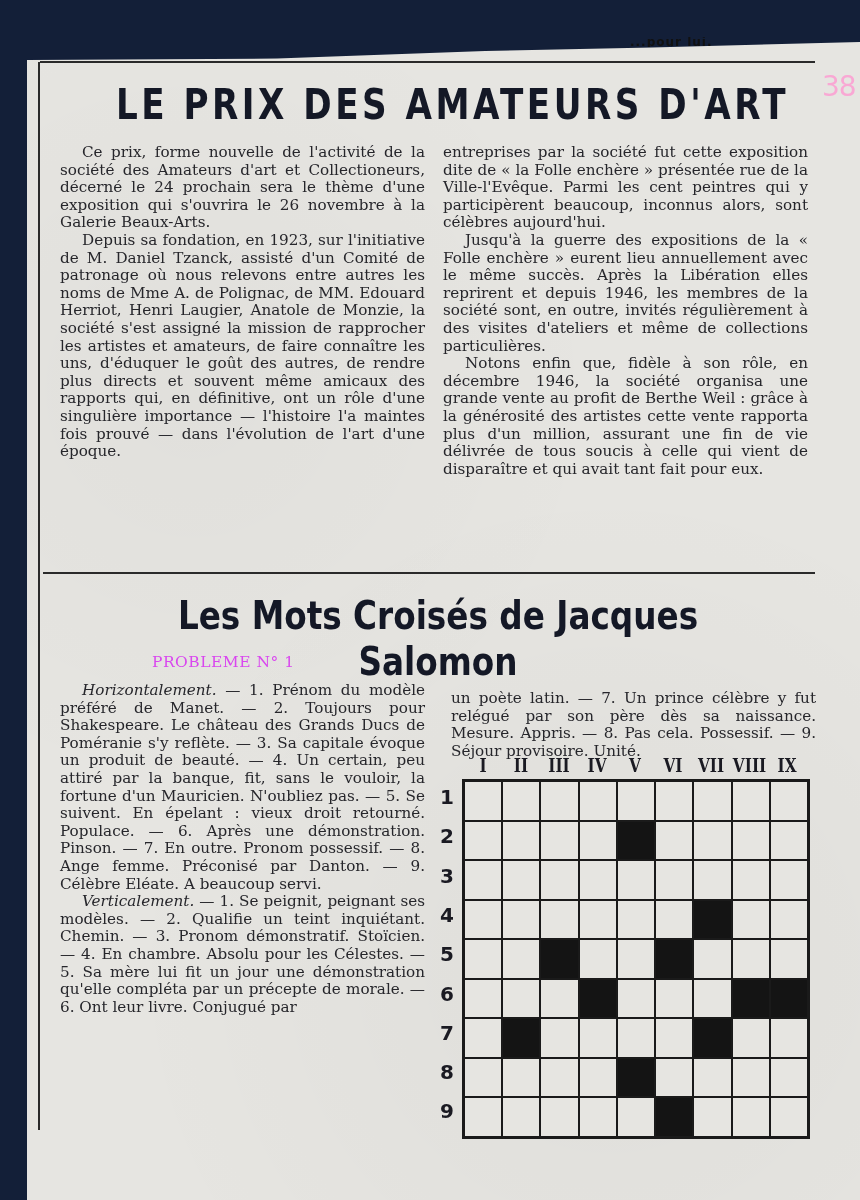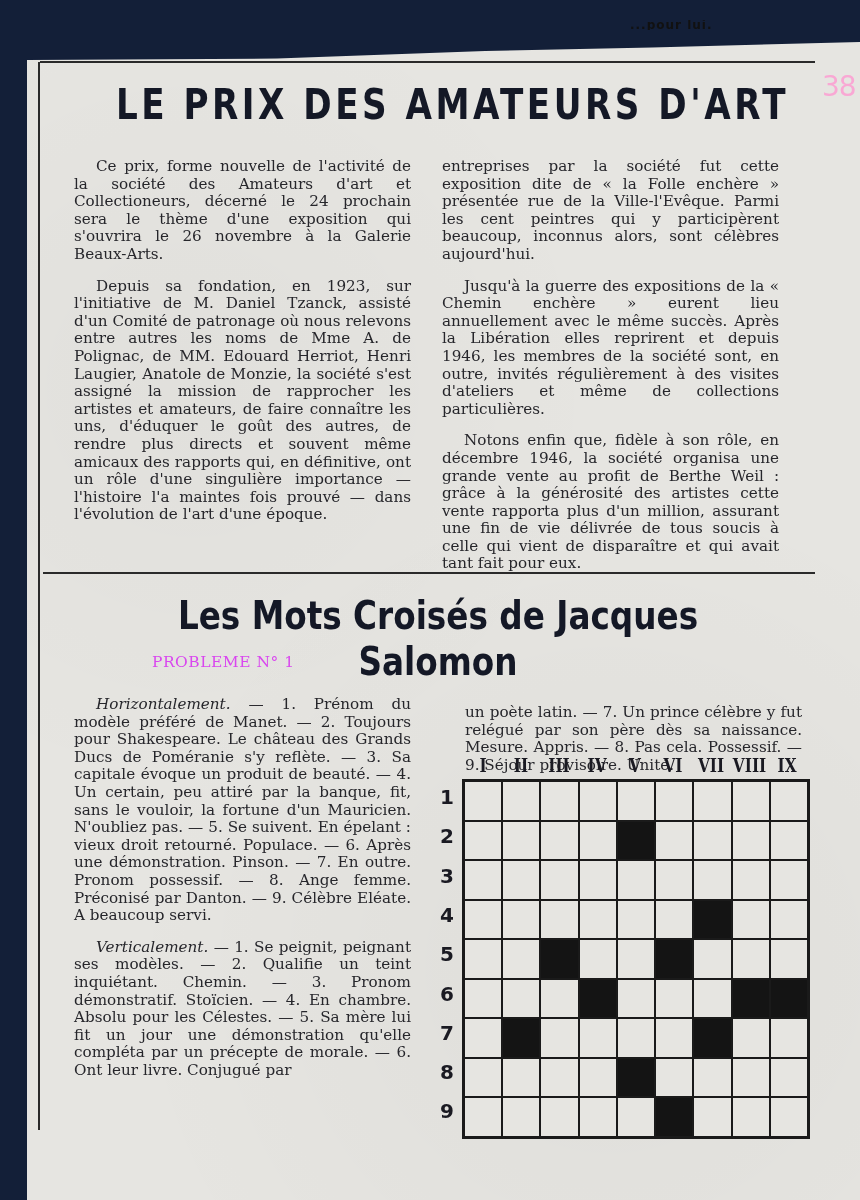--- a/index.html
+++ b/index.html
@@ -17,21 +17,21 @@
     background-image:
       radial-gradient(circle at 20% 30%, rgba(0,0,0,0.025) 0, transparent 40%),
       radial-gradient(circle at 70% 80%, rgba(0,0,0,0.03) 0, transparent 45%);
   }
   .paper-top-cut {
     position: absolute; left: 27px; top: 30px; width: 833px; height: 30px;
     background: #131f38;
     clip-path: polygon(0 100%, 30% 95%, 55% 70%, 75% 58%, 100% 40%, 100% 0, 0 0);
   }
   .scrap-text {
-    position: absolute; left: 630px; top: 20px; width: 100px; height: 10px;
+    position: absolute; left: 630px; top: 37px; width: 100px; height: 10px;
     font: bold 12px "DejaVu Sans", sans-serif; color: #111;
     letter-spacing: 1px; overflow: hidden; line-height: 10px;
   }
   .top-rule {
     position: absolute; left: 40px; top: 61px; width: 775px; height: 2px; background: #2a2a2a;
   }
   .left-rule {
     position: absolute; left: 38px; top: 62px; width: 2px; height: 1068px; background: #2a2a2a;
   }
   .mid-rule {
@@ -49,24 +49,24 @@
   }
   .headline2 {
     position: absolute; left: 78px; top: 592px; width: 720px; text-align: center;
     font: bold 38px "DejaVu Sans", sans-serif; color: #141826;
     letter-spacing: 0px; transform: scaleX(0.86) scaleY(1.05); transform-origin: center top;
   }
   .col {
     position: absolute; font-size: 15.2px; line-height: 17.6px; text-align: justify;
     font-family: "DejaVu Serif", serif; color: #26262b;
   }
-  .col p { margin: 14px; text-indent: 22px; }
+  .col p { margin: 0; text-indent: 22px; }
   .col p.noindent { text-indent: 0; }
   .col1 { left: 60px; top: 144px; width: 365px; }
-  .col2 { left: 428px; top: 144px; width: 365px; }
+  .col2 { left: 443px; top: 144px; width: 365px; }
   .col3 { left: 60px; top: 682px; width: 365px; }
   .col4 { left: 451px; top: 690px; width: 365px; }
   .problem-title {
     position: absolute; left: 152px; top: 653px;
     font-size: 15.5px; letter-spacing: 0.5px; color: #d946ef;
   }
   .ital { font-style: italic; }
   .grid-wrap { position: absolute; left: 452px; top: 755px; }
   .col-labels { position: absolute; left: 12px; top: 0; }
   .col-label {
@@ -99,21 +99,21 @@
 
 <h1 class="headline" style="margin:0">LE PRIX DES AMATEURS D'ART</h1>
 
 <div class="col col1">
   <p>Ce prix, forme nouvelle de l'activité de la société des Amateurs d'art et Collectioneurs, décerné le 24 prochain sera le thème d'une exposition qui s'ouvrira le 26 novembre à la Galerie Beaux-Arts.</p>
   <p>Depuis sa fondation, en 1923, sur l'initiative de M. Daniel Tzanck, assisté d'un Comité de patronage où nous relevons entre autres les noms de Mme A. de Polignac, de MM. Edouard Herriot, Henri Laugier, Anatole de Monzie, la société s'est assigné la mission de rapprocher les artistes et amateurs, de faire connaître les uns, d'éduquer le goût des autres, de rendre plus directs et souvent même amicaux des rapports qui, en définitive, ont un rôle d'une singulière importance — l'histoire l'a maintes fois prouvé — dans l'évolution de l'art d'une époque.</p>
 </div>
 
 <div class="col col2">
   <p class="noindent">entreprises par la société fut cette exposition dite de « la Folle enchère » présentée rue de la Ville-l'Evêque. Parmi les cent peintres qui y participèrent beaucoup, inconnus alors, sont célèbres aujourd'hui.</p>
-  <p>Jusqu'à la guerre des expositions de la « Chemin enchère » eurent lieu annuellement avec le même succès. Après la Libération elles reprirent et depuis 1946, les membres de la société sont, en outre, invités régulièrement à des visites d'ateliers et même de collections particulières.</p>
+  <p>Jusqu'à la guerre des expositions de la « Folle enchère » eurent lieu annuellement avec le même succès. Après la Libération elles reprirent et depuis 1946, les membres de la société sont, en outre, invités régulièrement à des visites d'ateliers et même de collections particulières.</p>
   <p>Notons enfin que, fidèle à son rôle, en décembre 1946, la société organisa une grande vente au profit de Berthe Weil : grâce à la générosité des artistes cette vente rapporta plus d'un million, assurant une fin de vie délivrée de tous soucis à celle qui vient de disparaître et qui avait tant fait pour eux.</p>
 </div>
 
 <div class="mid-rule"></div>
 
 <h2 class="headline2" style="margin:0">Les Mots Croisés de Jacques Salomon</h2>
 
 <div class="problem-title">PROBLEME N° 1</div>
 
 <div class="col col3">

